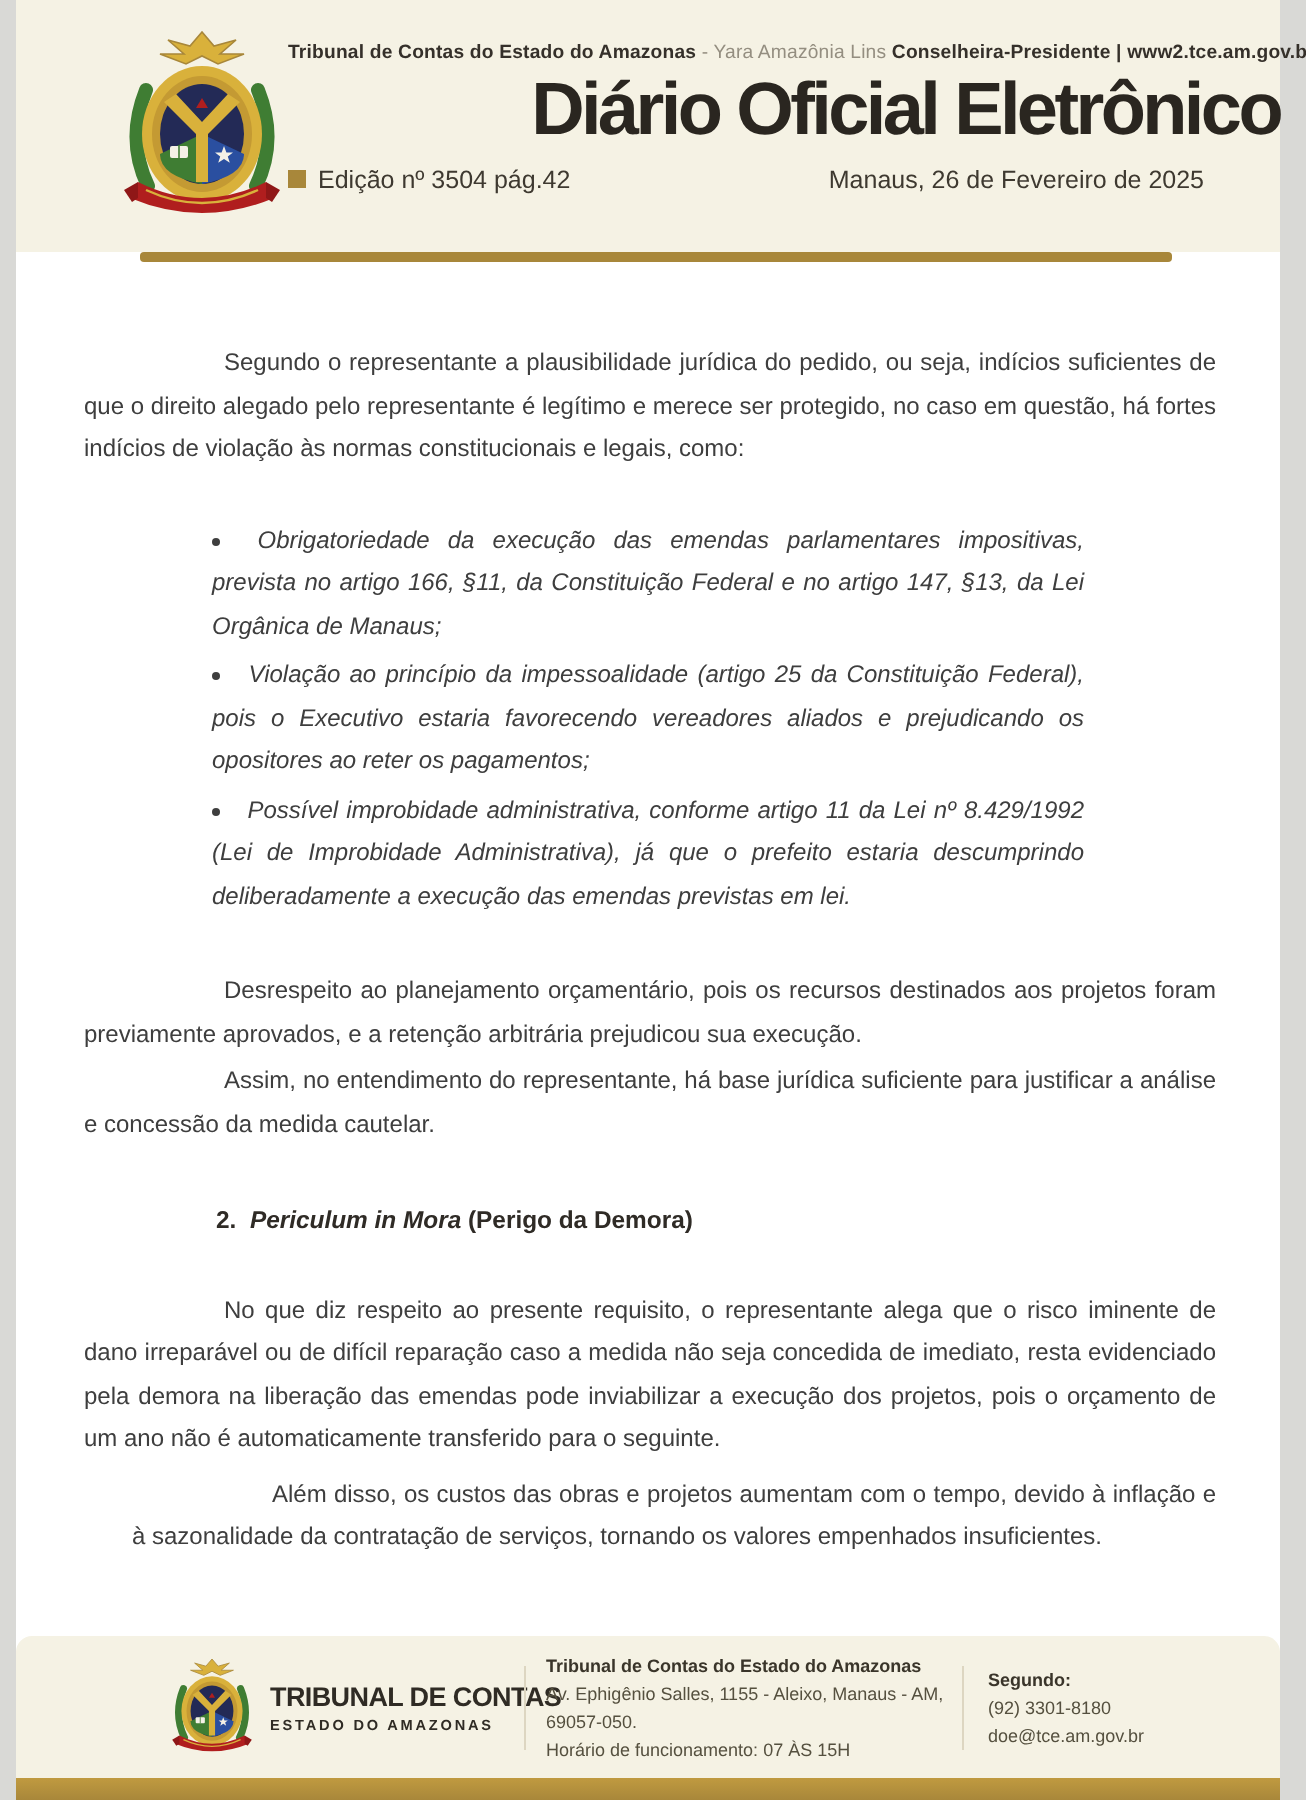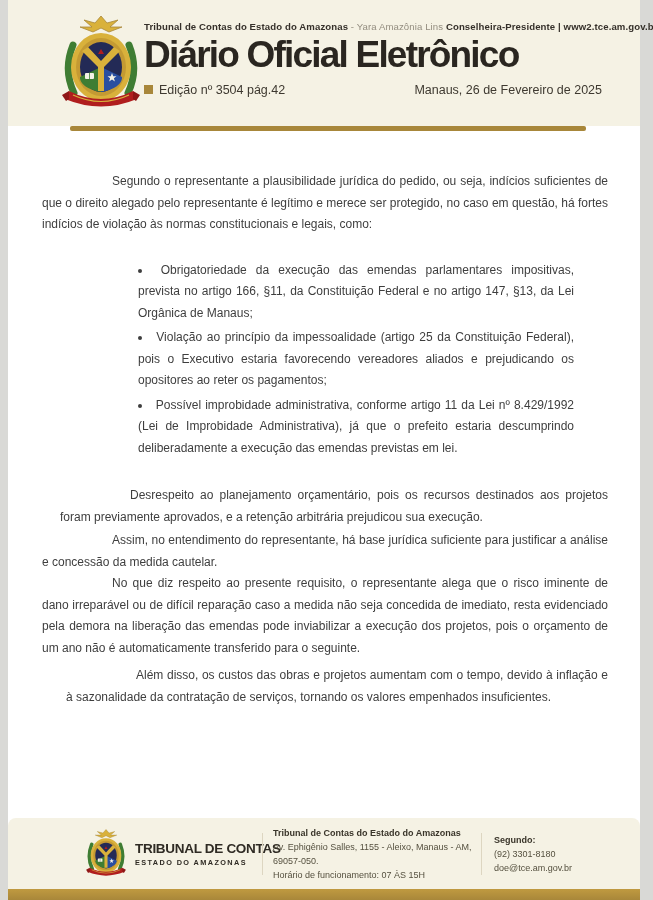--- a/index.html
+++ b/index.html
@@ -17,45 +17,46 @@
   .masthead{
     position:relative;height:126px;background:#f5f2e4;
   }
   .coa{position:absolute;left:52px;top:15px;width:82px;height:98px;}
   .mast-text{margin-left:136px;padding-top:21px;}
   .org-line{font-size:9.6px;letter-spacing:.1px;color:#35302a;white-space:nowrap;}
   .org-line .b{font-weight:bold;color:#35302a;}
   .org-line .dim{color:#948e80;}
   .doe-title{
     margin-top:3px;font-size:37px;font-weight:bold;color:#2a2620;
-    letter-spacing:-1.8px;line-height:1.1;white-space:nowrap;
+    letter-spacing:-1.8px;line-height:1.1;white-space:nowrap;text-align:right;
   }
   .edition-row{
     width:458px;margin-top:7px;display:flex;justify-content:space-between;
     font-size:12.5px;color:#3e3930;
   }
   .ed-left{display:flex;align-items:center;}
   .sq{width:9px;height:9px;background:#a8873a;display:inline-block;margin-right:6px;}
   .rule{
     height:5px;background:#a8873a;border-radius:2px;
     margin-left:62px;width:516px;
   }
   
   .doc{
     padding:40px 32px 0 34px;
     font-size:12px;line-height:21.5px;color:#3e3e3e;text-align:justify;
   }
   .para{text-indent:70px;margin:0;}
   .bullets{
-    margin:24px 0 0 96px;padding:0;width:436px;
+    margin:24px 0 0 64px;padding:0;width:436px;
+    font-style:italic;
   }
   .bullets li{
     list-style:disc inside;margin:0 0 3px 0;padding:0;text-align:justify;
   }
-  .p-gap{margin-top:26px;margin-left:18px;}
+  .p-gap{margin-top:26px;}
   .p-tight{margin-top:2px;}
   .p-small-gap{margin-top:6px;margin-left:24px;}
   .heading{
     margin:27px 0 23px 66px;font-weight:bold;color:#2f2b26;text-indent:0;
     font-size:12.2px;
   }
   .heading .it{font-style:italic;}
   
   .foot{
     position:absolute;left:0;right:0;bottom:11px;height:71px;
@@ -141,20 +142,22 @@
 
     <ul class="bullets">
       <li>Obrigatoriedade da execução das emendas parlamentares impositivas, prevista no artigo 166, §11, da Constituição Federal e no artigo 147, §13, da Lei Orgânica de Manaus;</li>
       <li>Violação ao princípio da impessoalidade (artigo 25 da Constituição Federal), pois o Executivo estaria favorecendo vereadores aliados e prejudicando os opositores ao reter os pagamentos;</li>
       <li>Possível improbidade administrativa, conforme artigo 11 da Lei nº 8.429/1992 (Lei de Improbidade Administrativa), já que o prefeito estaria descumprindo deliberadamente a execução das emendas previstas em lei.</li>
     </ul>
 
     <p class="para p-gap">Desrespeito ao planejamento orçamentário, pois os recursos destinados aos projetos foram previamente aprovados, e a retenção arbitrária prejudicou sua execução.</p>
     <p class="para p-tight">Assim, no entendimento do representante, há base jurídica suficiente para justificar a análise e concessão da medida cautelar.</p>
 
+    <p class="heading"><span>2.</span>&nbsp;&nbsp;<span class="it">Periculum in Mora</span><span> (Perigo da Demora)</span>
+    </p>
 
     <p class="para">No que diz respeito ao presente requisito, o representante alega que o risco iminente de dano irreparável ou de difícil reparação caso a medida não seja concedida de imediato, resta evidenciado pela demora na liberação das emendas pode inviabilizar a execução dos projetos, pois o orçamento de um ano não é automaticamente transferido para o seguinte.</p>
     <p class="para p-small-gap">Além disso, os custos das obras e projetos aumentam com o tempo, devido à inflação e à sazonalidade da contratação de serviços, tornando os valores empenhados insuficientes.</p>
   </div>
 
   <div class="foot">
     <div class="f-col1">
       <svg class="f-coa" viewBox="0 0 82 98">
         <use href="#coa"></use>
       </svg>

